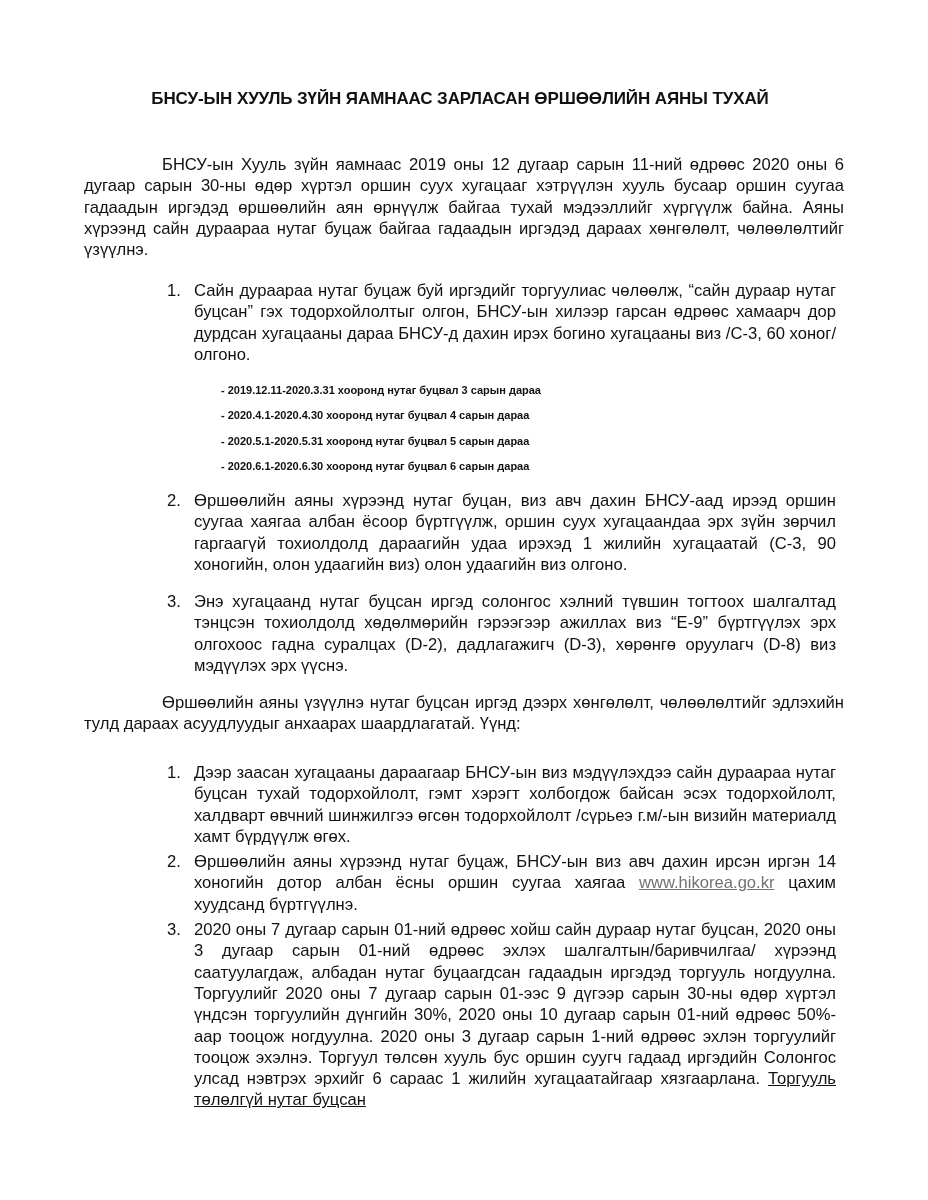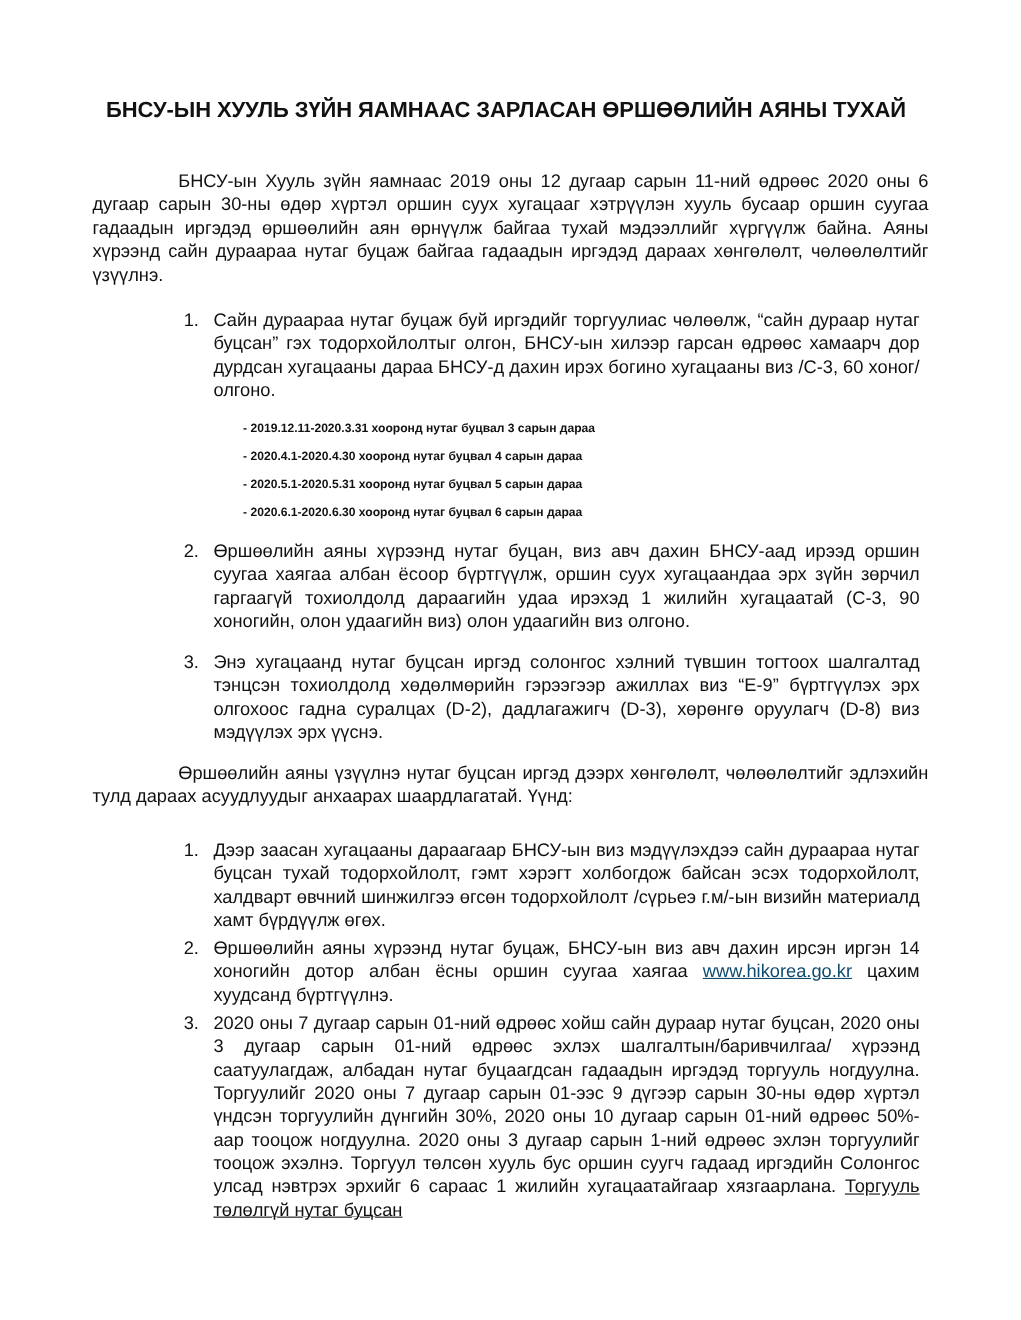--- a/index.html
+++ b/index.html
@@ -1,33 +1,33 @@
 <!DOCTYPE html>
 <html><head>
 <meta charset="utf-8">
 <style>
   html, body { margin: 0; padding: 0; background: #ffffff; }
   body { width: 928px; height: 1200px; position: relative; overflow: hidden;
          font-family: "Liberation Sans", sans-serif; color: #111; }
   .page { position: absolute; left: 80px; top: 0; width: 760px; }
   .title { position: absolute; top: 89px; left: 0; width: 760px; text-align: center;
-           font-weight: bold; font-size: 20px; letter-spacing: -0.1px; }
+           font-weight: bold; font-size: 17px; letter-spacing: -0.1px; }
   p, li { font-size: 16.6px; line-height: 21.3px; margin: 4px; text-align: justify; }
   .intro { position: absolute; top: 150px; left: 0; width: 760px; text-indent: 78px; }
   .list { position: absolute; left: 83px; width: 677px; margin: 0; padding: 0; list-style: none; }
   .list li { position: relative; padding-left: 27px; }
   .list li .num { position: absolute; left: 0; top: 0; }
   .l1 { top: 276px; }
   .bold-list { position: absolute; top: 376px; left: 137px; margin: 0; padding: 0; list-style: none; }
   .bold-list li { font-weight: bold; font-size: 11px; line-height: 21.4px; text-align: left; }
   .l2 { top: 486px; }
   .l3 { top: 587px; }
   .middle { position: absolute; top: 688px; left: 0; width: 760px; text-indent: 78px; }
   .l4 { top: 758px; }
-  a.link { color: #0c4a6e; }
+  a.link { color: #737373; }
   .ul { text-decoration: underline; }
 </style>
 </head>
 <body>
 
 <div class="page">
   <div class="title">БНСУ-ЫН ХУУЛЬ ЗҮЙН ЯАМНААС ЗАРЛАСАН ӨРШӨӨЛИЙН АЯНЫ ТУХАЙ</div>
 
   <p class="intro">БНСУ-ын Хууль зүйн яамнаас 2019 оны 12 дугаар сарын 11-ний өдрөөс 2020 оны 6 дугаар сарын 30-ны өдөр хүртэл оршин суух хугацааг хэтрүүлэн хууль бусаар оршин суугаа гадаадын иргэдэд өршөөлийн аян өрнүүлж байгаа тухай мэдээллийг хүргүүлж байна. Аяны хүрээнд сайн дураараа нутаг буцаж байгаа гадаадын иргэдэд дараах хөнгөлөлт, чөлөөлөлтийг үзүүлнэ.</p>
 

